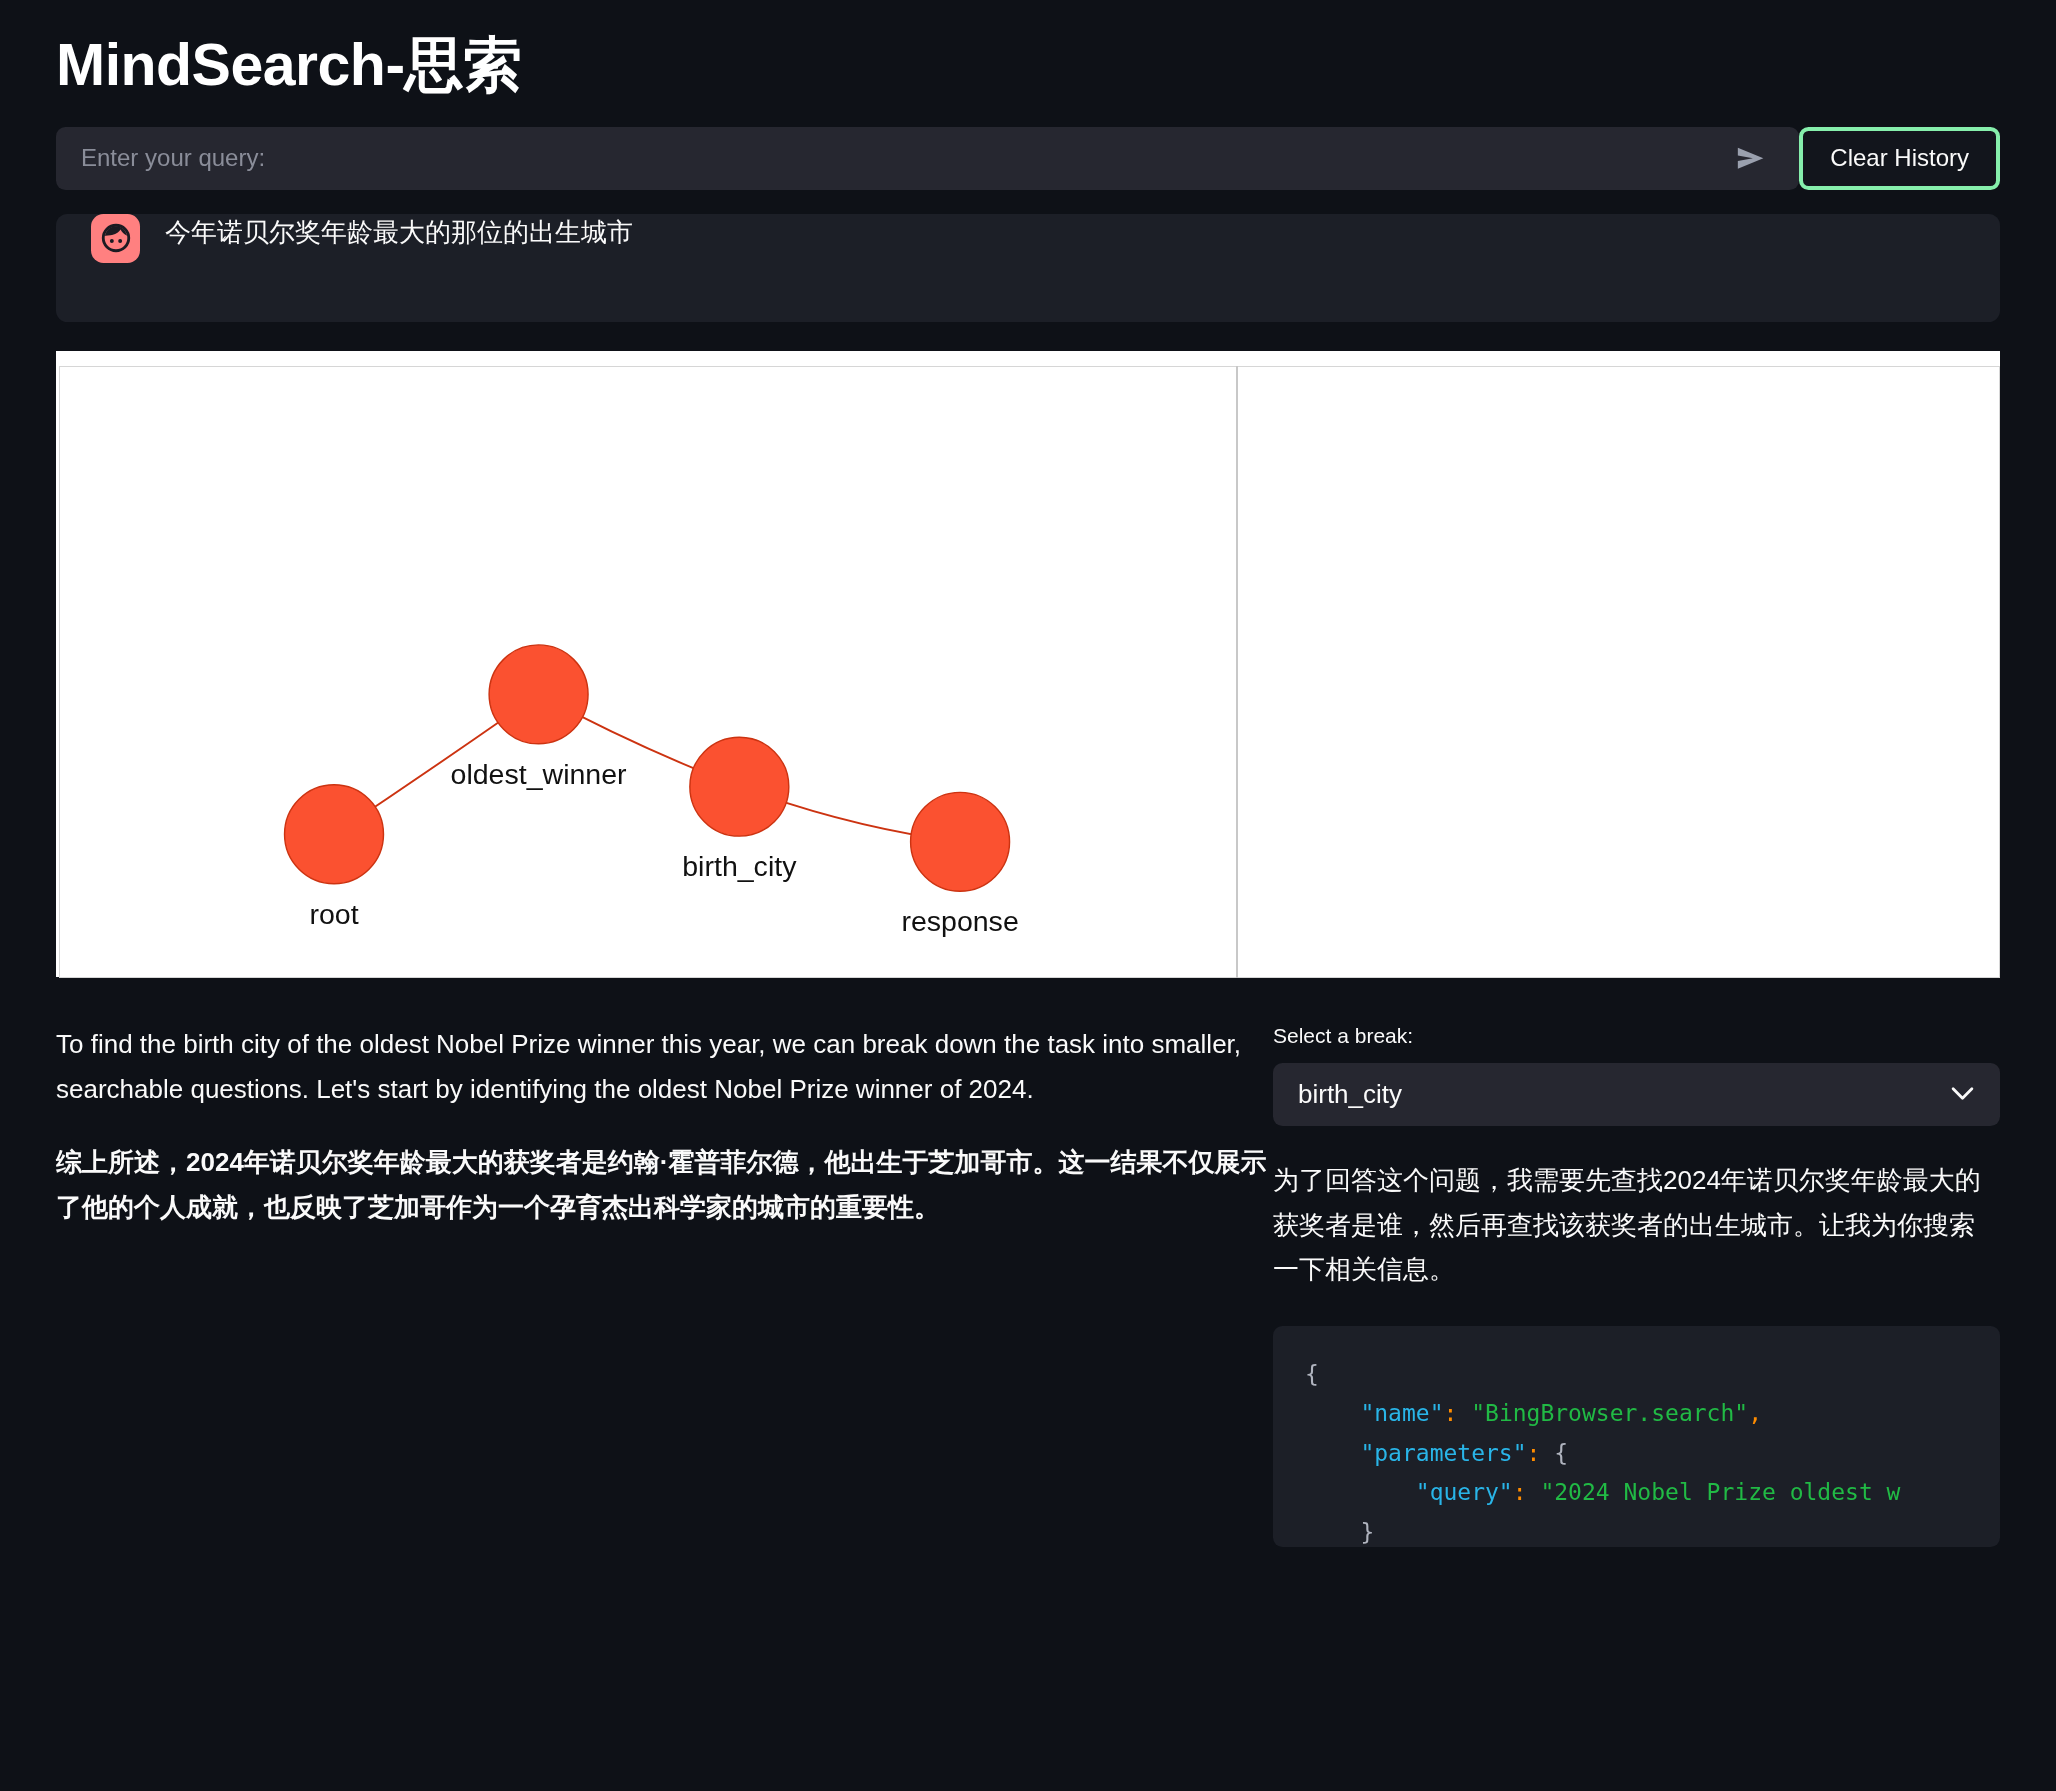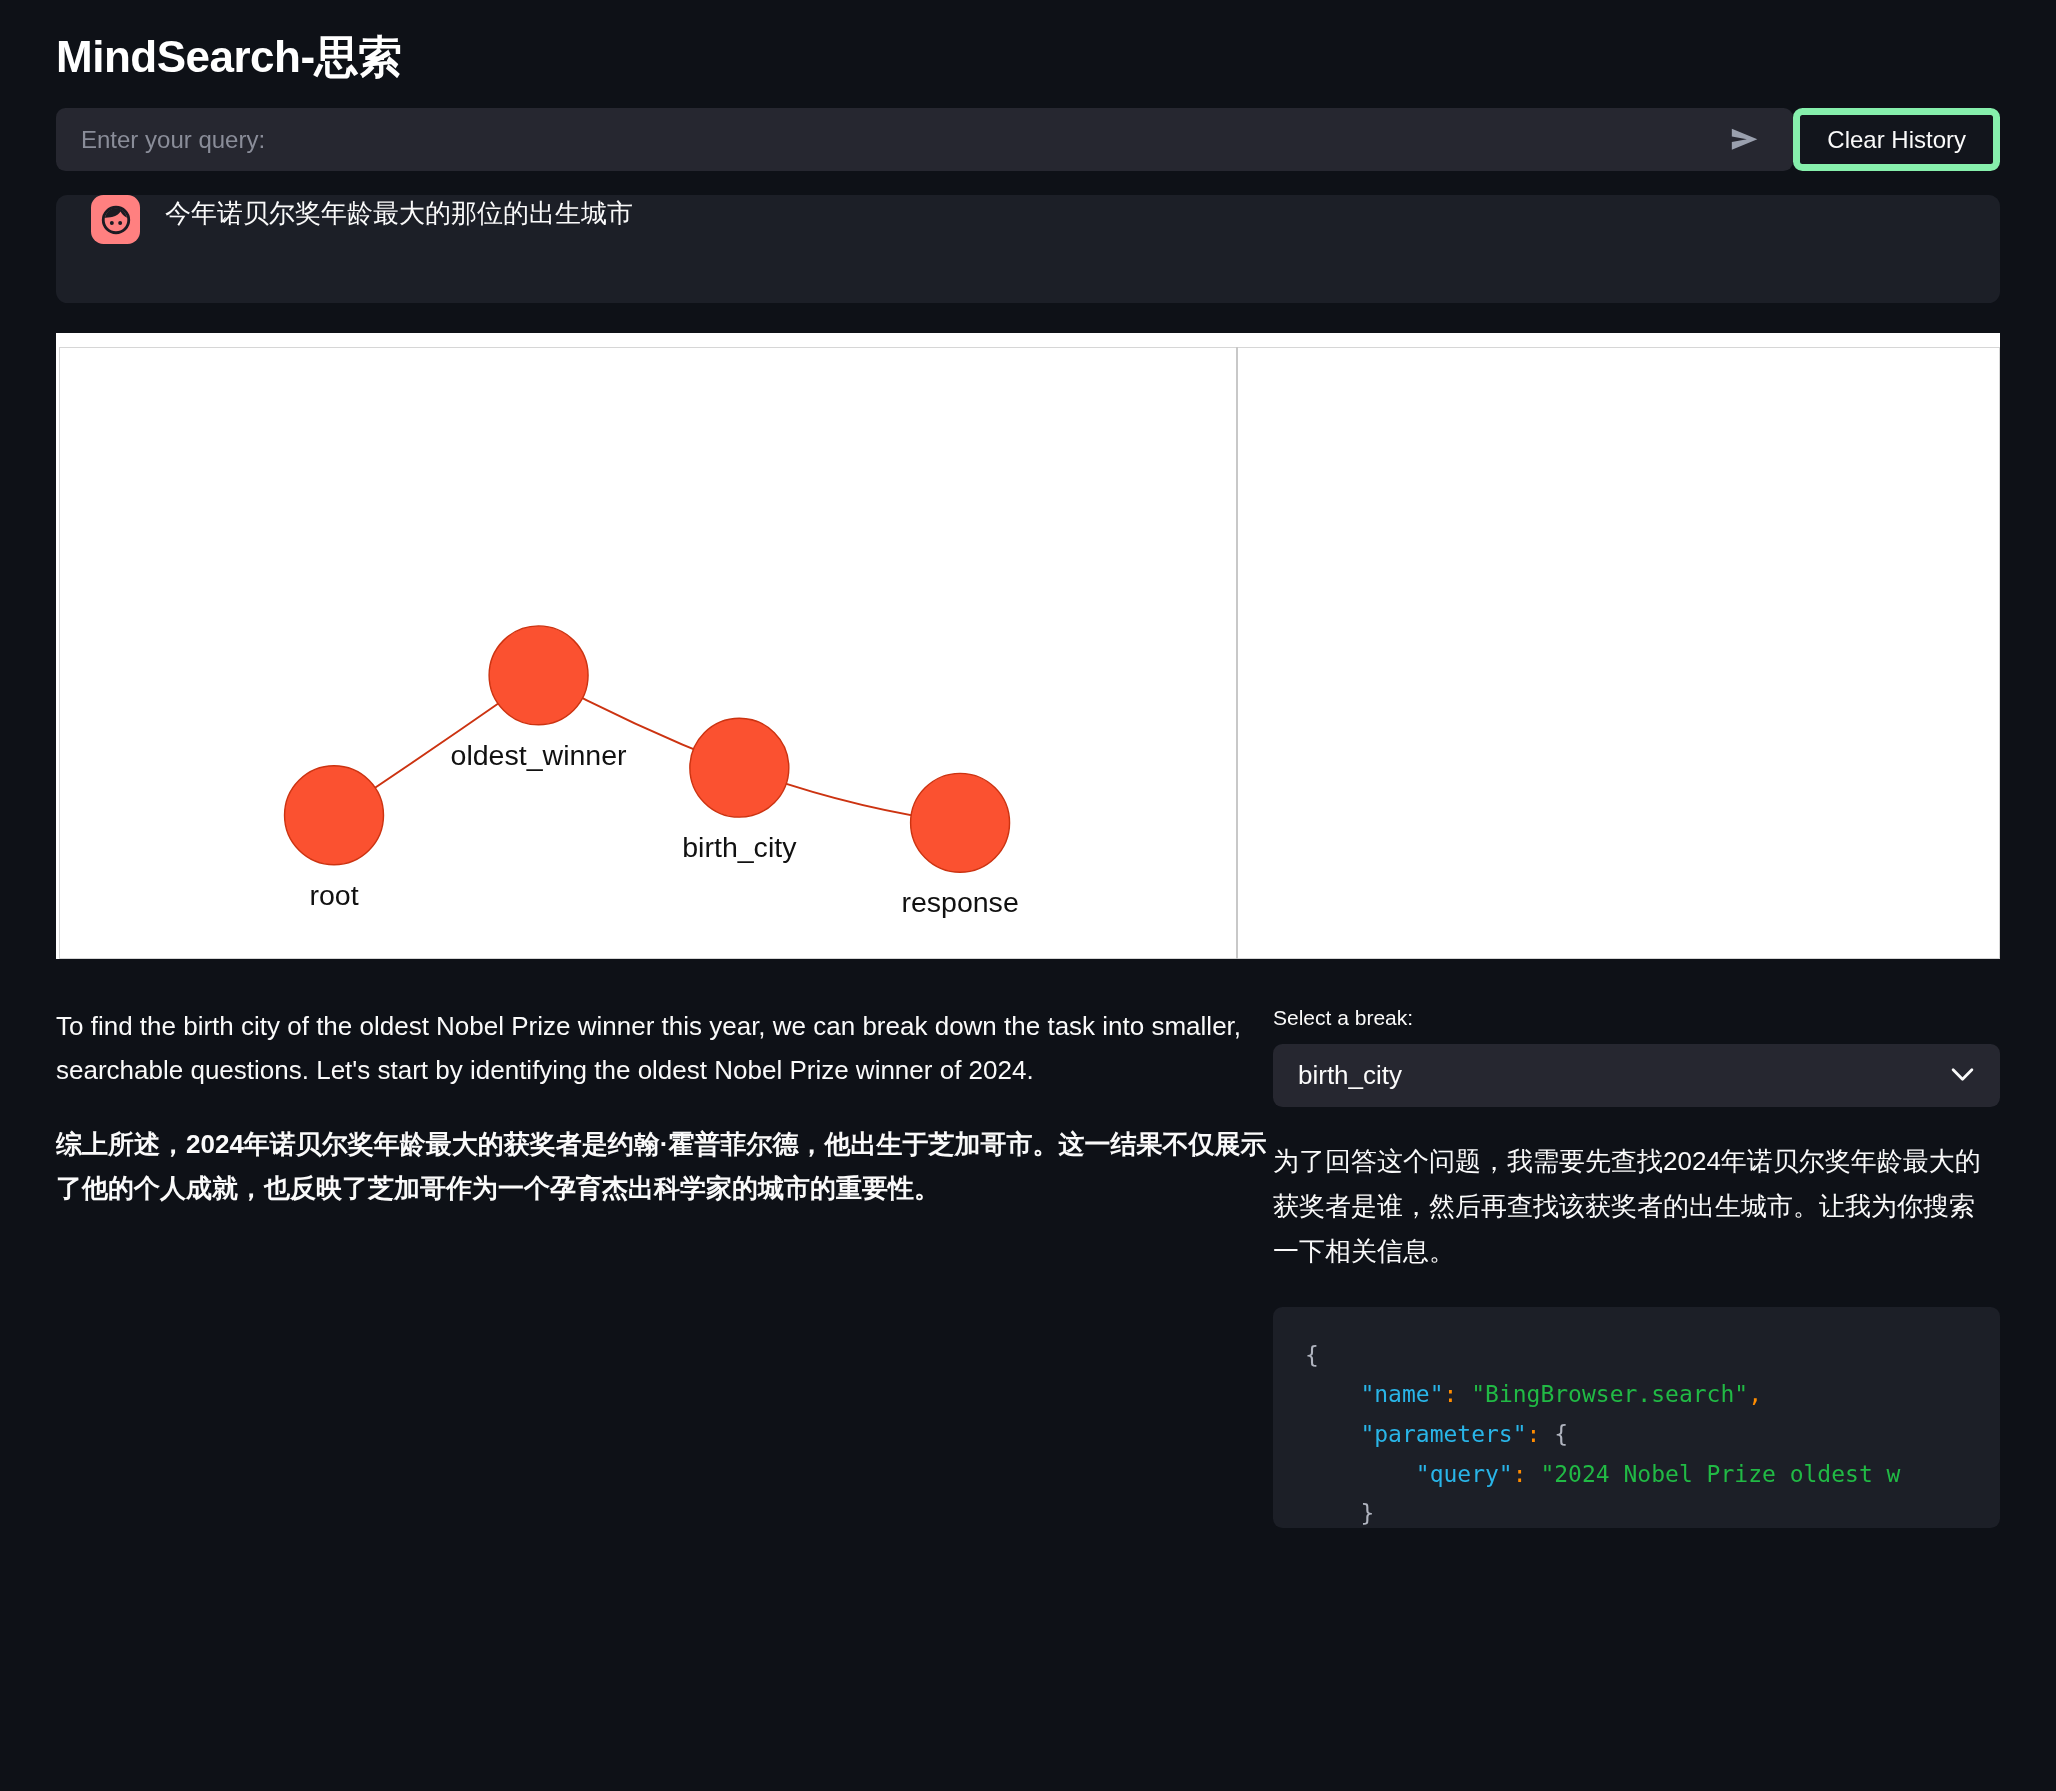--- a/index.html
+++ b/index.html
@@ -20,21 +20,21 @@
   .app {
     position: relative;
     width: 2056px;
     height: 1792px;
     background: #0E1117;
     padding: 0 56px;
   }
 
   
   .page-title {
-    font-size: 44px;
+    font-size: 59px;
     font-weight: 700;
     letter-spacing: -0.5px;
     color: #FFFFFF;
     padding-top: 28.5px;
     padding-bottom: 5.7px;
     line-height: 1.25;
   }
 
   
   .query-row {
@@ -77,21 +77,21 @@
     cursor: pointer;
     padding: 0;
   }
 
   .clear-btn {
     height: 63px;
     min-width: 190px;
     padding: 0 27px;
     background: #12151C;
     color: #FAFAFA;
-    border: 7px solid #86efac;
+    border: 4px solid #86efac;
     border-radius: 9.5px;
     font-family: "Liberation Sans", "DejaVu Sans", sans-serif;
     font-size: 24px;
     cursor: pointer;
     white-space: nowrap;
   }
 
   
   .chat-message {
     margin-top: 24px;

